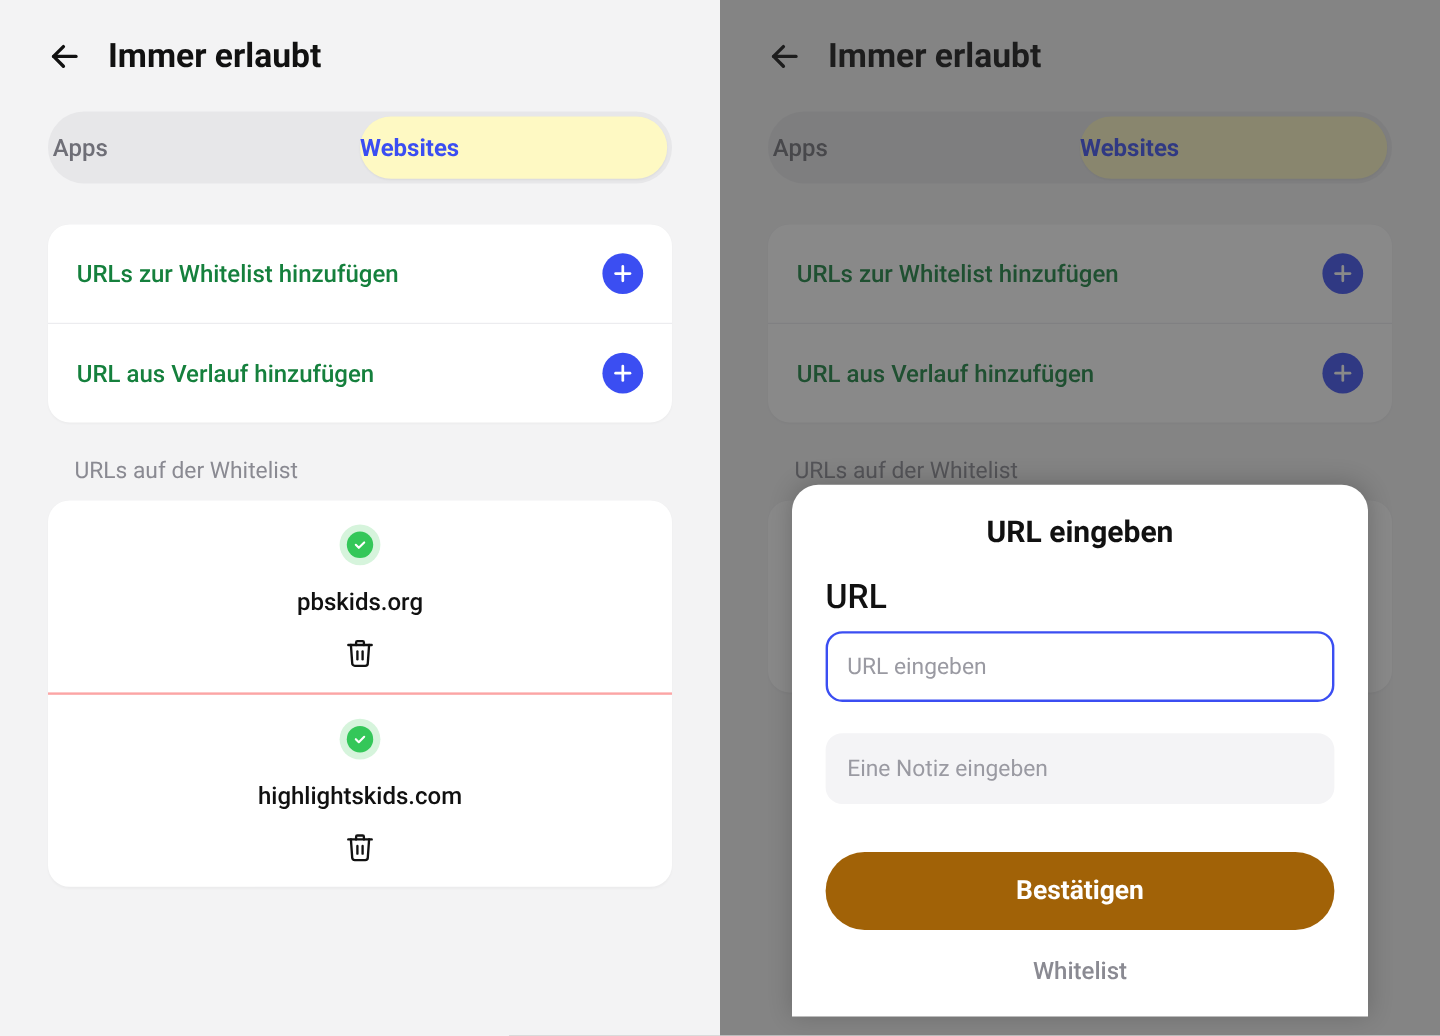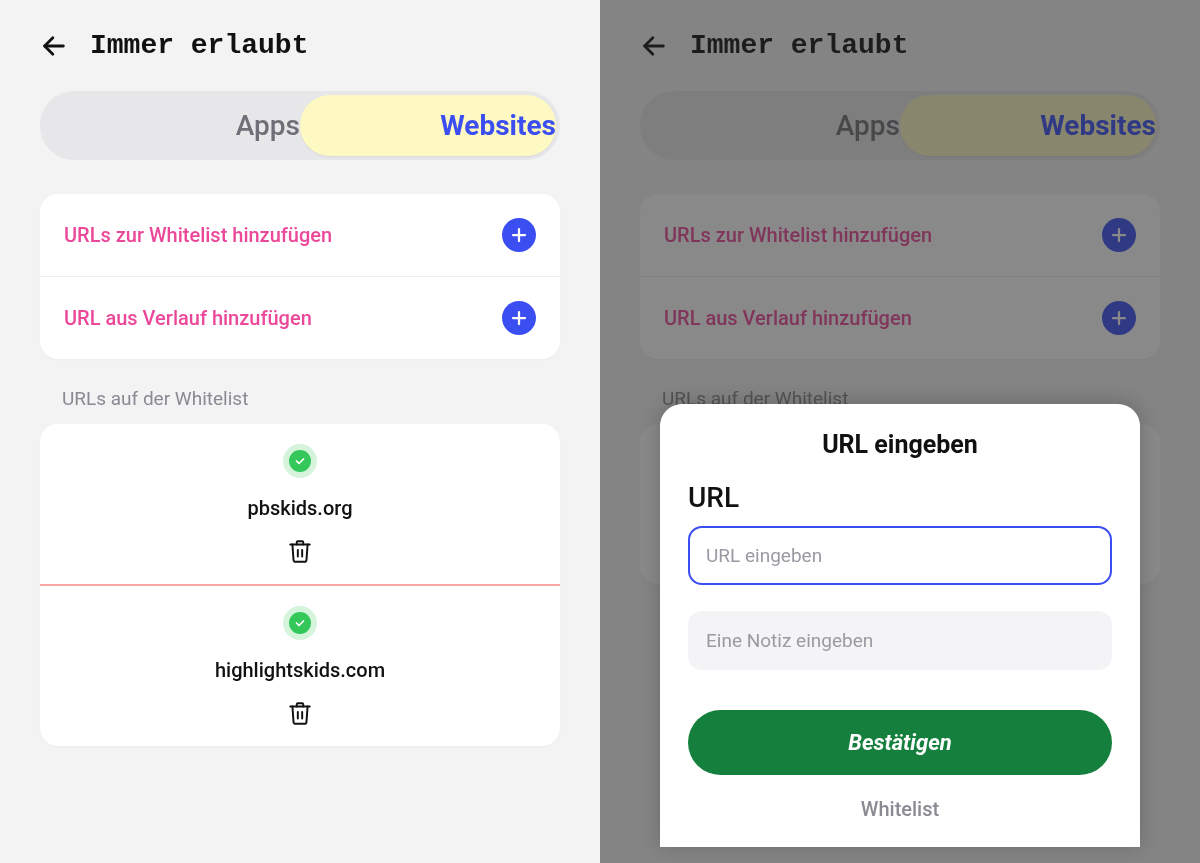--- a/index.html
+++ b/index.html
@@ -3,30 +3,30 @@
 <meta charset="utf-8">
 <style>
   * { box-sizing: border-box; margin: 0; padding: 0; font-family: -apple-system, BlinkMacSystemFont, "Segoe UI", Roboto, Helvetica, Arial, sans-serif; }
   body { width: 1200px; height: 863px; display: flex; background: #fff; overflow: hidden; }
   .pane { width: 600px; height: 863px; position: relative; }
   .pane-left { background: #f3f3f4; }
   .pane-right { background: #f3f3f4; }
   .content { padding: 30px 40px 0 40px; }
   .header { display: flex; align-items: center; gap: 22px; margin-bottom: 30px; }
   .back-icon svg { display: block; }
-  .page-title { font-size: 28px; font-weight: 700; color: #111; font-family: Liberation Mono, monospace; }
+  .page-title { font-size: 28px; font-weight: 700; color: #111; }
 
   .tabs { background: #e7e7e9; border-radius: 34px; display: flex; padding: 4px; margin-bottom: 34px; }
-  .tab { flex: 1; text-align: right; padding: 14px 0; font-size: 28px; font-weight: 500; color: #6f6f77; border-radius: 30px; cursor: pointer; }
+  .tab { flex: 1; text-align: left; padding: 14px 0; font-size: 20px; font-weight: 500; color: #6f6f77; border-radius: 30px; cursor: pointer; }
   .tab.active { background: #fef9c3; color: #3b4ef2; font-weight: 700; box-shadow: 0 1px 2px rgba(0,0,0,0.06); }
 
   .card { background: #fff; border-radius: 18px; box-shadow: 0 1px 2px rgba(0,0,0,0.03); }
   .action-row { display: flex; align-items: center; justify-content: space-between; padding: 24px 24px; }
   .action-row + .action-row { border-top: 1px solid #ececef; }
-  .action-label { font-size: 20px; color: #ec4899; font-weight: 500; }
+  .action-label { font-size: 20px; color: #15803d; font-weight: 500; }
   .plus-btn { width: 34px; height: 34px; border-radius: 50%; background: #3b4ef2; display: flex; align-items: center; justify-content: center; cursor: pointer; }
   .plus-btn svg { display: block; }
 
   .section-label { font-size: 19px; color: #8a8a92; margin: 28px 0 14px 22px; }
 
   .list-item { display: flex; align-items: center; padding: 20px 22px; gap: 18px; flex-direction: column; }
   .list-item + .list-item { border-top: 2px solid #fca5a5; }
   .check-badge { width: 34px; height: 34px; border-radius: 50%; background: #d6f4dc; display: flex; align-items: center; justify-content: center; }
   .check-inner { width: 22px; height: 22px; border-radius: 50%; background: #34c759; display: flex; align-items: center; justify-content: center; }
   .check-inner svg { display: block; }
@@ -37,21 +37,21 @@
   
   .dim-overlay { position: absolute; inset: 0; background: rgba(40,40,40,0.55); }
 
   .sheet { position: absolute; left: 50%; transform: translateX(-50%); bottom: 16px; width: 480px; background: #fff; border-top-left-radius: 22px; border-top-right-radius: 22px; padding: 26px 28px 20px 28px; box-shadow: 0 -2px 20px rgba(0,0,0,0.2); }
   .sheet-title { text-align: center; font-size: 25px; font-weight: 700; color: #111; margin-bottom: 22px; }
   .field-label { font-size: 28px; color: #111; font-weight: 500; margin-bottom: 12px; }
   .input { width: 100%; border-radius: 14px; padding: 18px 18px; font-size: 19px; border: none; outline: none; background: #f4f4f6; color: #111; }
   .input::placeholder { color: #9a9aa2; }
   .input.focused { border: 2px solid #3b4ef2; background: #fff; padding: 16px 16px; }
   .field-block { margin-bottom: 26px; }
-  .confirm-btn { width: 100%; background: #15803d; color: #fff; font-size: 22px; font-weight: 700; border: none; border-radius: 36px; padding: 20px 0; cursor: pointer; margin-top: 14px; font-style: italic; }
+  .confirm-btn { width: 100%; background: #a16207; color: #fff; font-size: 22px; font-weight: 700; border: none; border-radius: 36px; padding: 20px 0; cursor: pointer; margin-top: 14px; }
   .cancel-btn { width: 100%; background: transparent; color: #8a8a92; font-size: 20px; font-weight: 500; border: none; padding: 22px 0 6px 0; cursor: pointer; }
 </style>
 </head>
 <body>
 
 <div class="pane pane-left">
   <div class="content">
     <div class="header">
       <span class="back-icon">
         <svg width="28" height="28" viewBox="0 0 24 24" fill="none" stroke="#111" stroke-width="2.4" stroke-linecap="round" stroke-linejoin="round">

